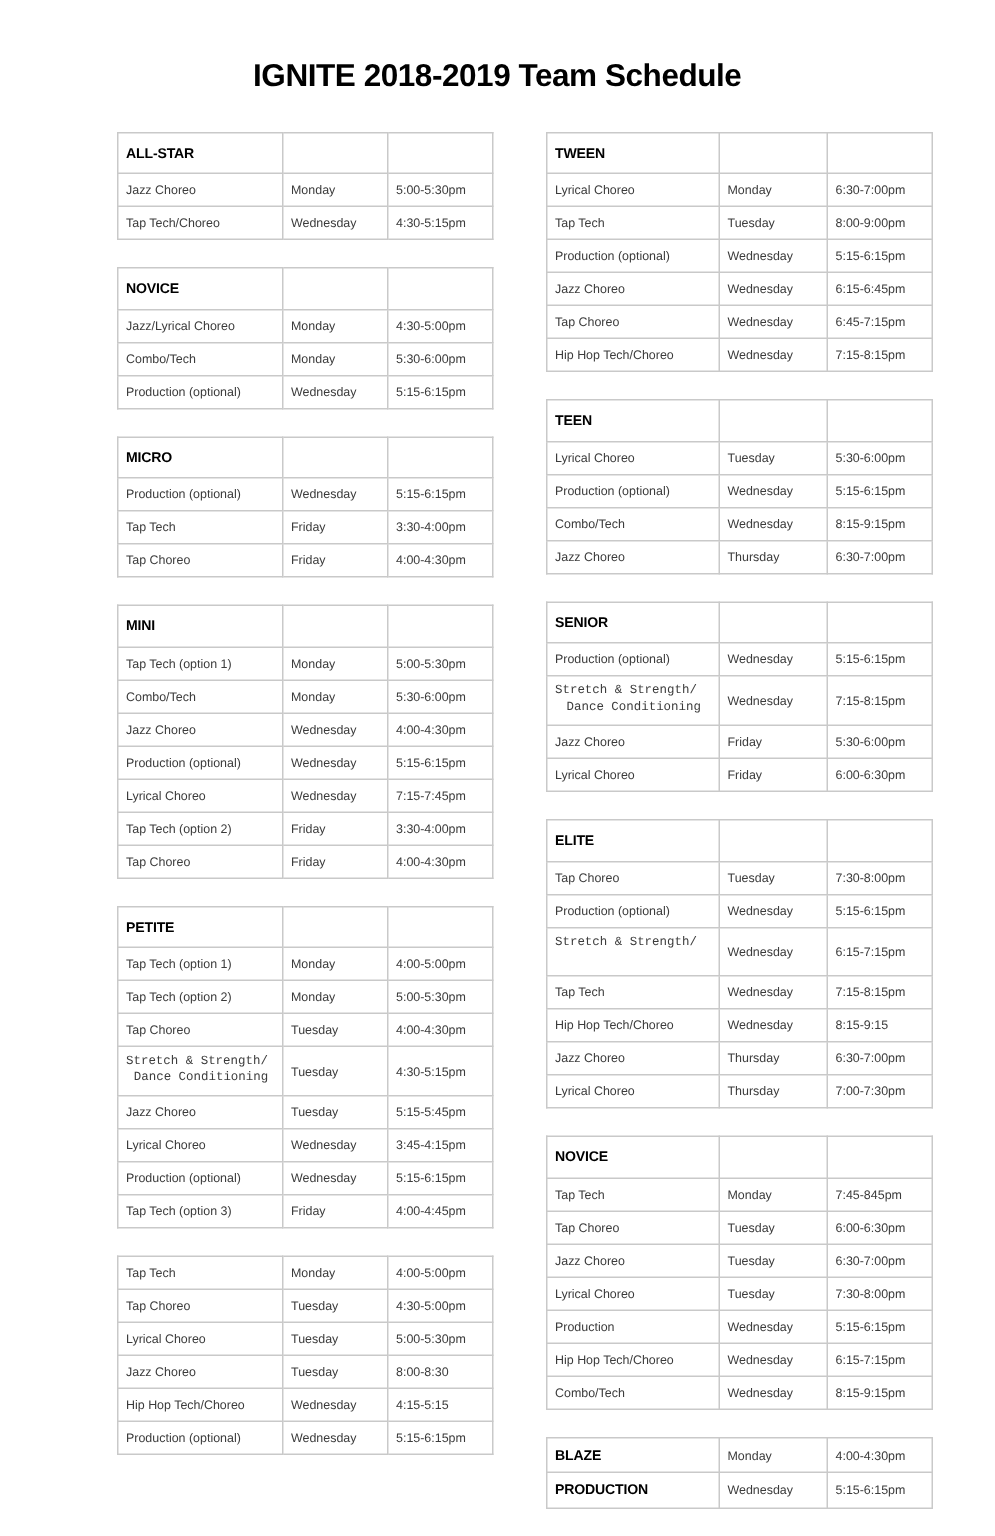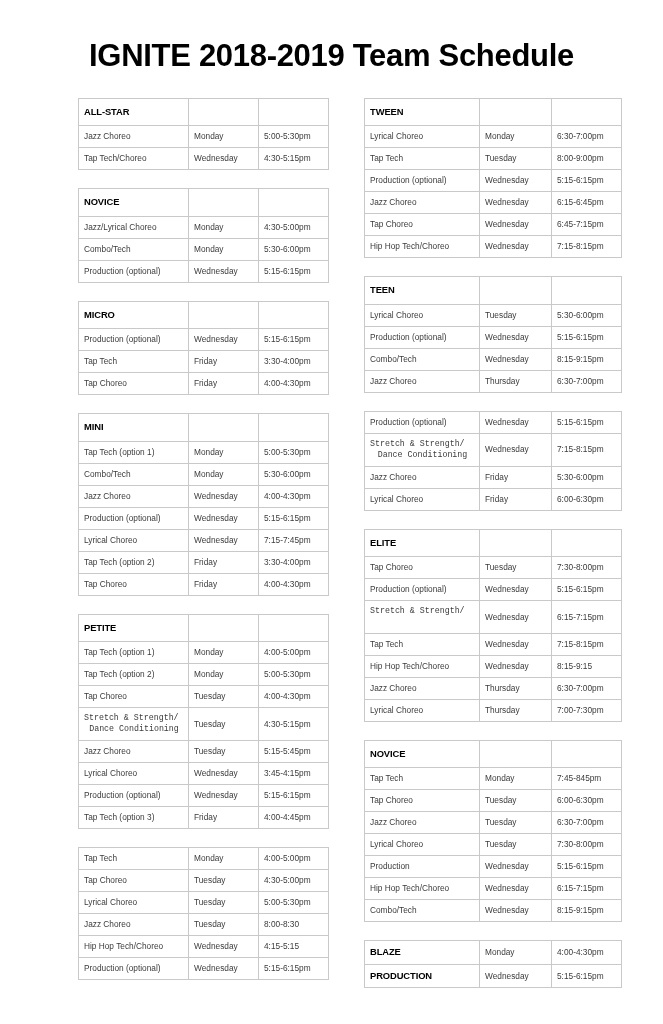--- a/index.html
+++ b/index.html
@@ -10,21 +10,21 @@
   body {
     width: 663px;
     height: 1024px;
     font-family: "Liberation Sans", sans-serif;
     color: #231f20;
     position: relative;
     overflow: hidden;
   }
   #page-title {
     text-align: center;
-    font-size: 31px;
+    font-size: 21px;
     font-weight: bold;
     letter-spacing: -0.3px;
     color: #000000;
     margin: 0;
     padding-top: 40px;
     line-height: 1;
   }
   .columns {
     display: flex;
     padding-top: 27px;
@@ -351,20 +351,25 @@
           </tr>
           <tr>
             <td class="c-activity">Jazz Choreo</td>
             <td class="c-day">Thursday</td>
             <td class="c-time">6:30-7:00pm</td>
           </tr>
         </tbody>
       </table>
       <table class="sched">
         <tbody>
+          <tr class="header-row">
+            <td class="c-activity">SENIOR</td>
+            <td class="c-day"></td>
+            <td class="c-time"></td>
+          </tr>
           <tr>
             <td class="c-activity">Production (optional)</td>
             <td class="c-day">Wednesday</td>
             <td class="c-time">5:15-6:15pm</td>
           </tr>
           <tr>
             <td class="c-activity two-line"><span>Stretch &amp; Strength/</span><span class="l2">Dance Conditioning</span></td>
             <td class="c-day">Wednesday</td>
             <td class="c-time">7:15-8:15pm</td>
           </tr>

